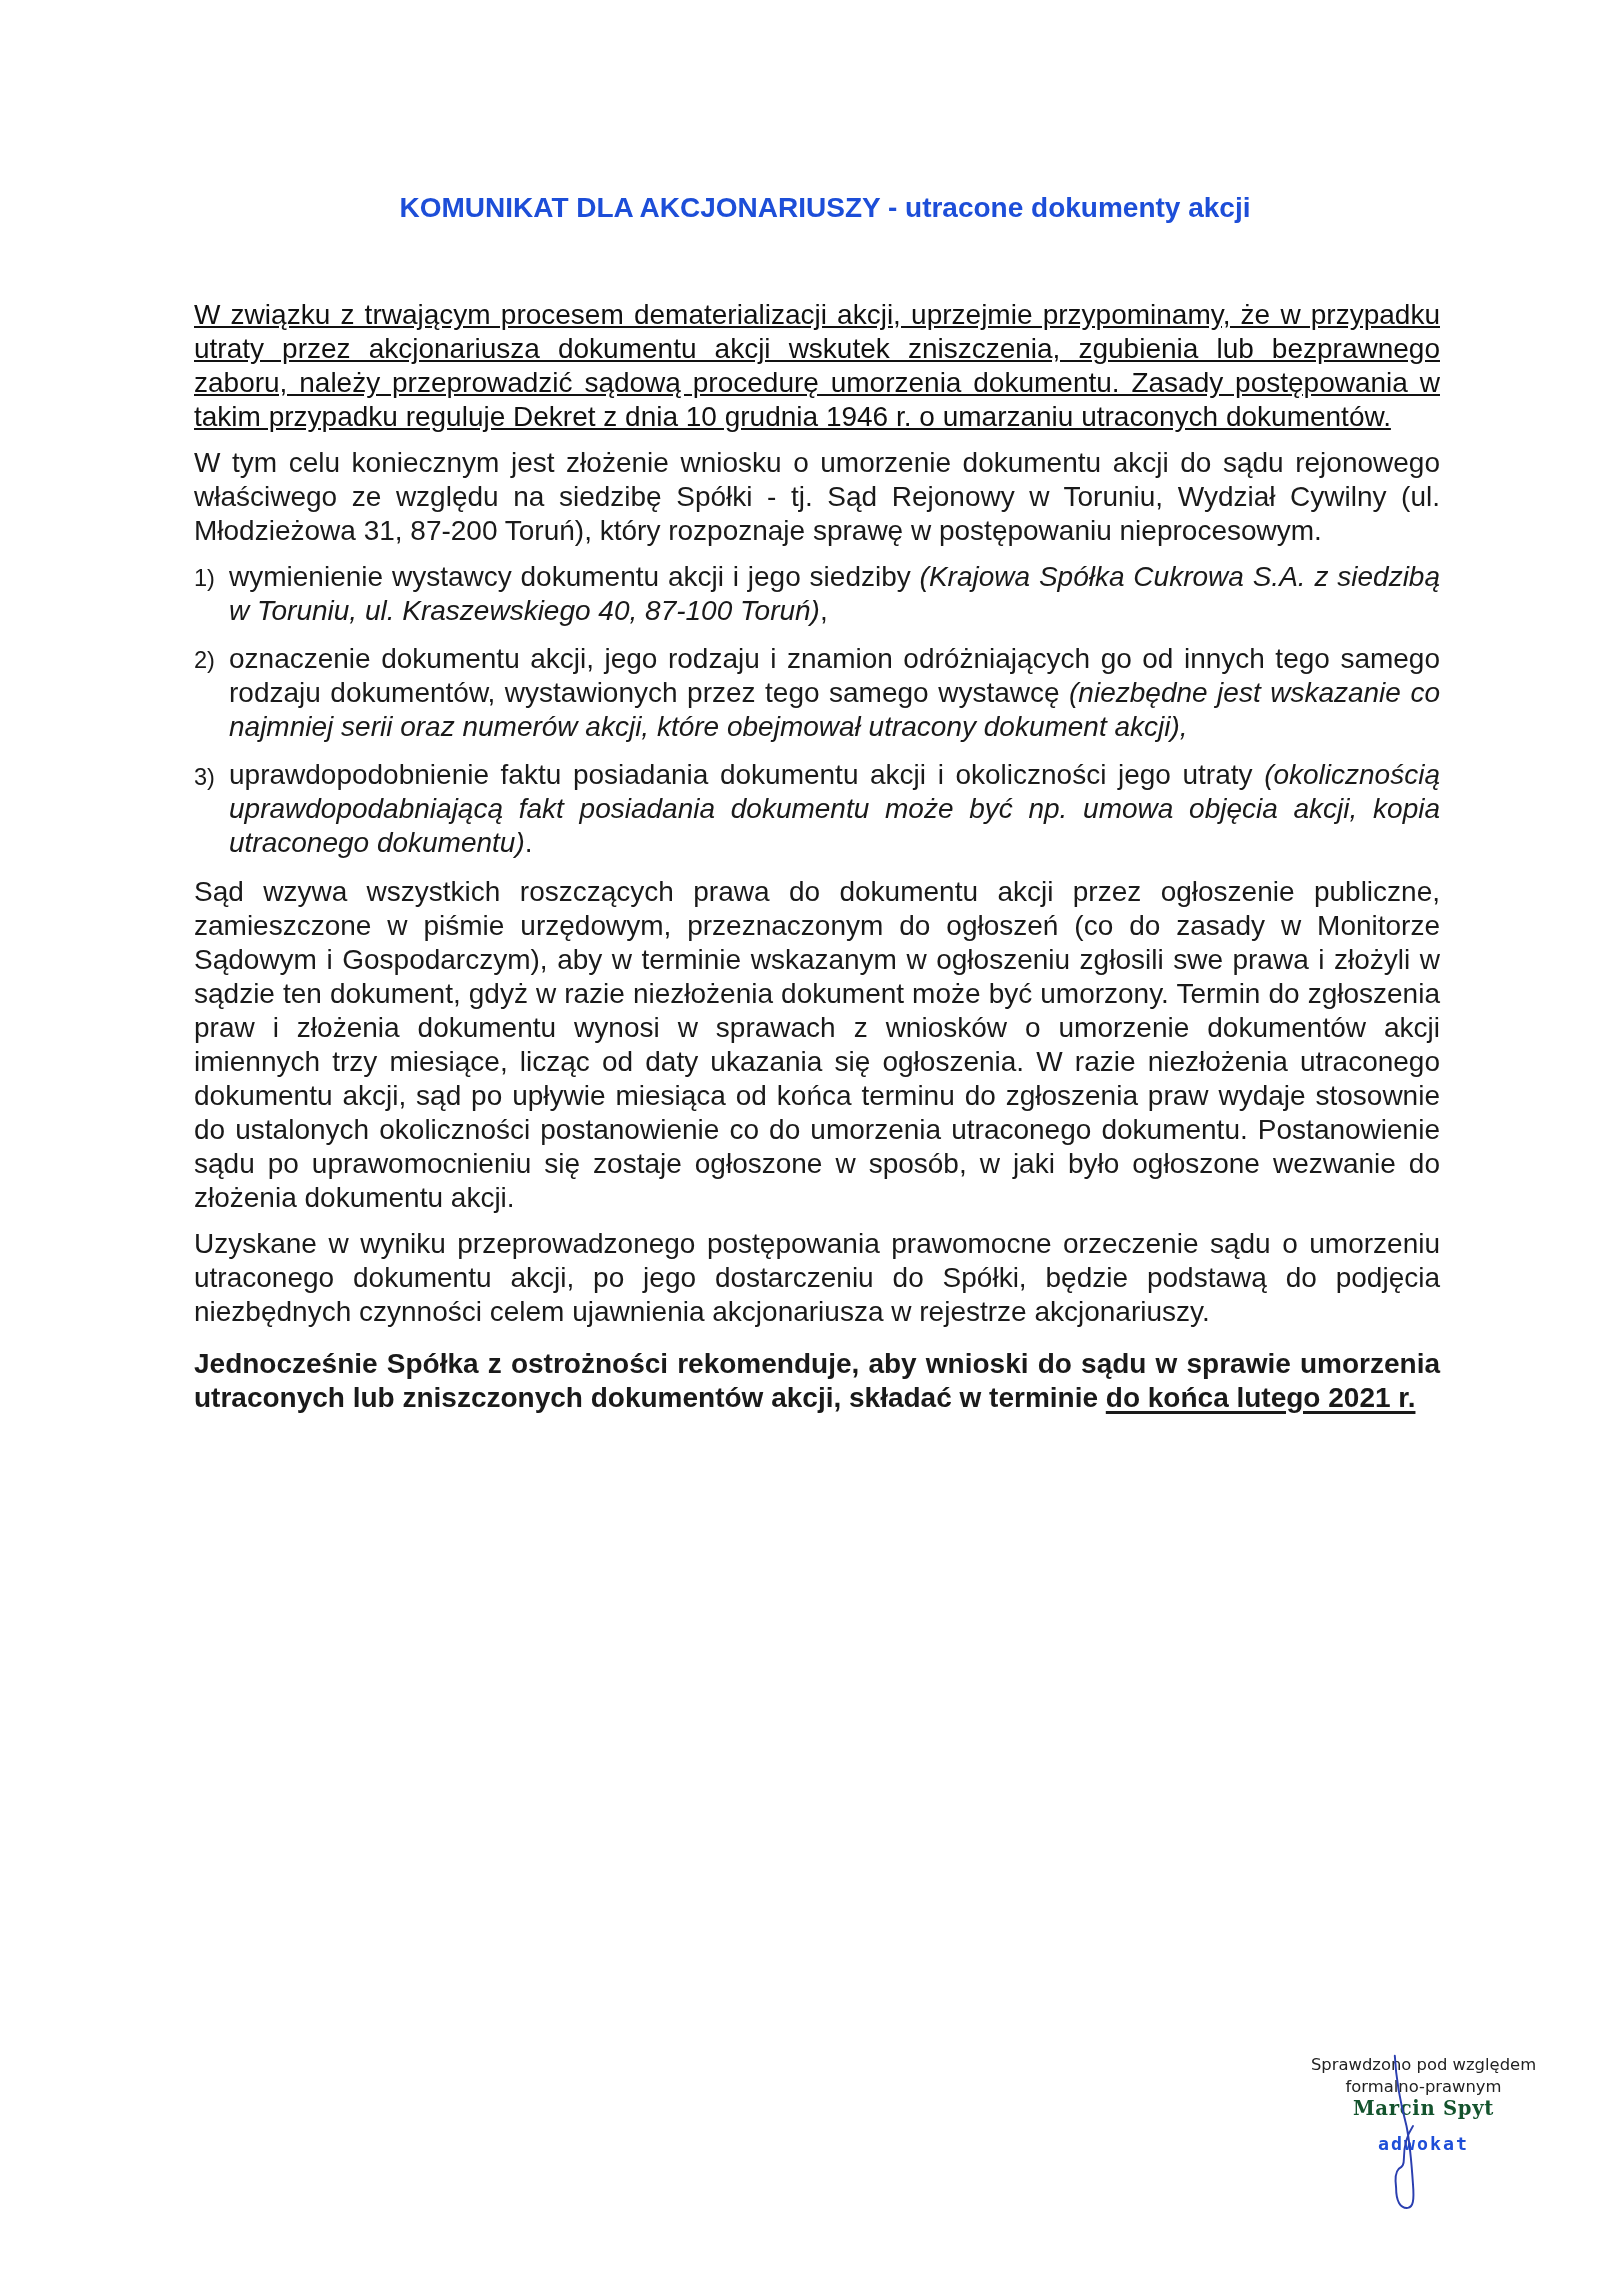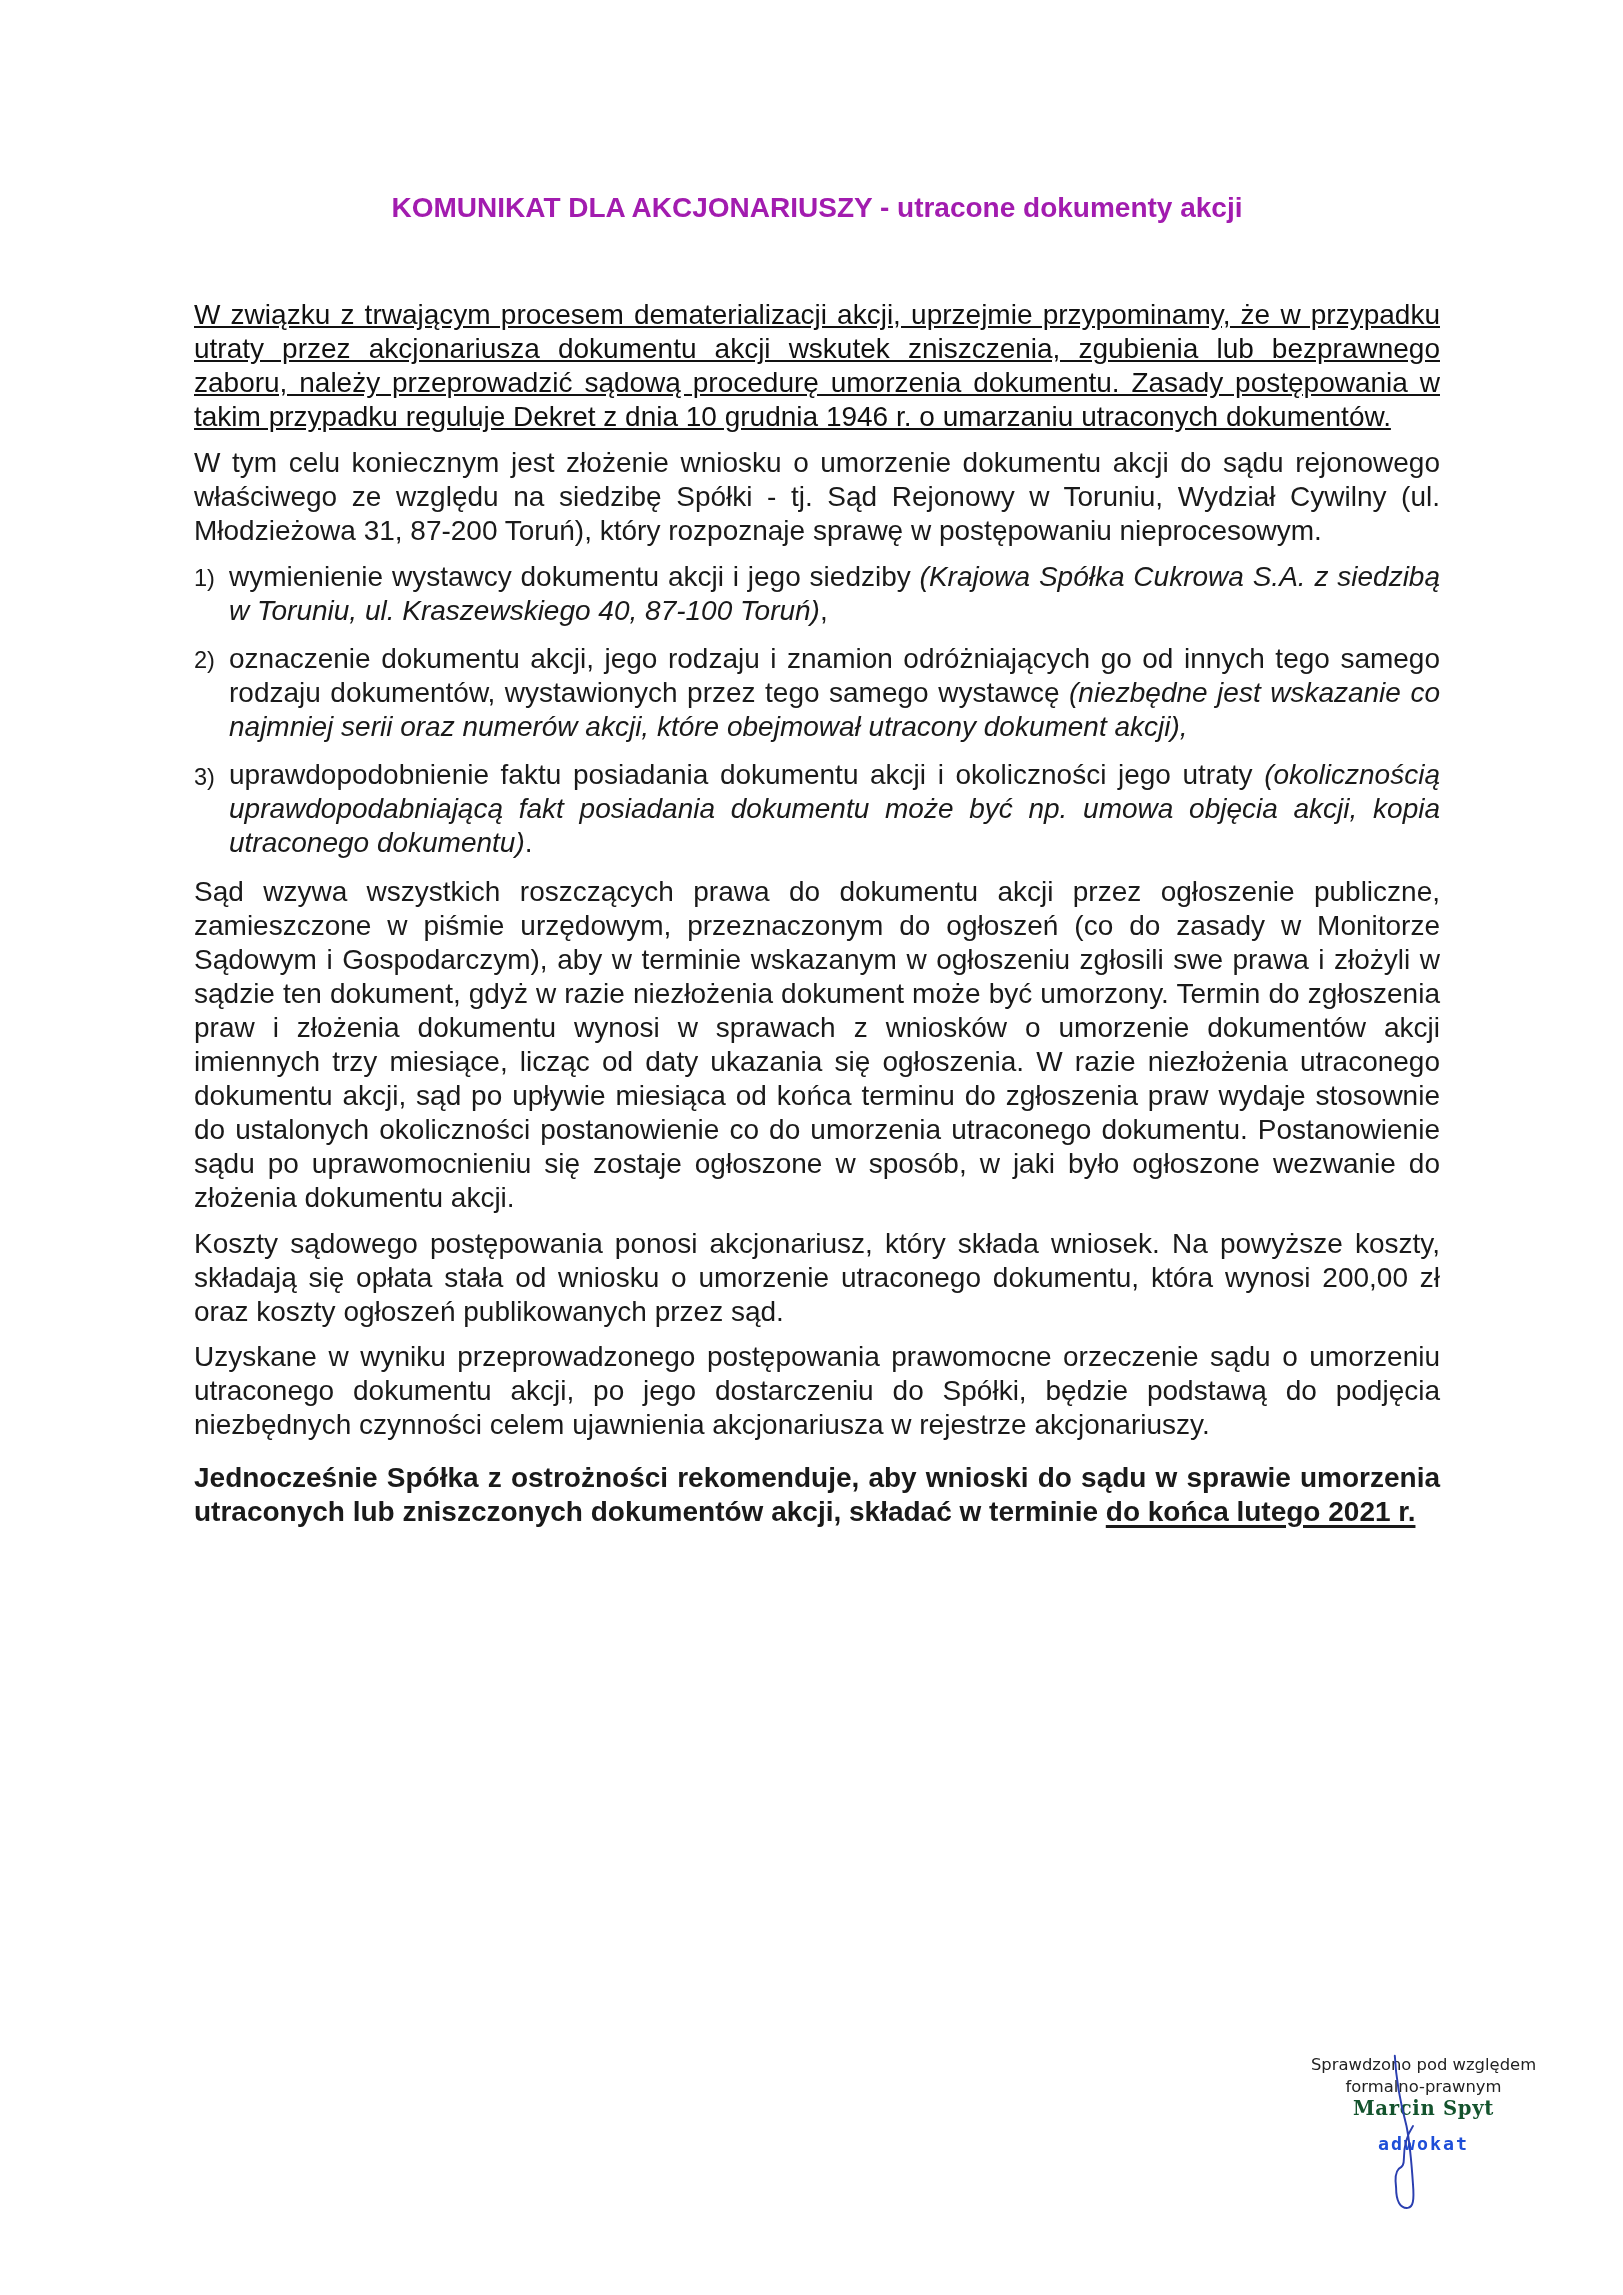--- a/index.html
+++ b/index.html
@@ -17,26 +17,26 @@
     }
     .page {
       position: absolute;
       left: 194px;
       top: 0;
       width: 1246px;
     }
     .title {
       position: absolute;
       top: 192px;
-      left: 0;
+      left: 8px;
       width: 1246px;
       text-align: center;
       font-weight: bold;
       font-size: 28px;
-      color: #a21caf;
+      color: #1d4ed8;
       margin: 0;
     }
     .body-text {
       position: absolute;
       top: 298px;
       left: 0;
       width: 1246px;
       font-size: 28px;
       line-height: 34px;
     }
@@ -130,21 +130,20 @@
         <span class="num">2)</span>
         <span>oznaczenie dokumentu akcji, jego rodzaju i znamion odróżniających go od innych tego samego rodzaju dokumentów, wystawionych przez tego samego wystawcę </span><span class="ital">(niezbędne jest wskazanie co najmniej serii oraz numerów akcji, które obejmował utracony dokument akcji),</span><span></span>
       </li>
       <li>
         <span class="num">3)</span>
         <span>uprawdopodobnienie faktu posiadania dokumentu akcji i okoliczności jego utraty </span><span class="ital">(okolicznością uprawdopodabniającą fakt posiadania dokumentu może być np. umowa objęcia akcji, kopia utraconego dokumentu)</span><span>.</span>
       </li>
     </ol>
 
     <p class="para">Sąd wzywa wszystkich roszczących prawa do dokumentu akcji przez ogłoszenie publiczne, zamieszczone w piśmie urzędowym, przeznaczonym do ogłoszeń (co do zasady w Monitorze Sądowym i Gospodarczym), aby w terminie wskazanym w ogłoszeniu zgłosili swe prawa i złożyli w sądzie ten dokument, gdyż w razie niezłożenia dokument może być umorzony. Termin do zgłoszenia praw i złożenia dokumentu wynosi w sprawach z wniosków o umorzenie dokumentów akcji imiennych trzy miesiące, licząc od daty ukazania się ogłoszenia. W razie niezłożenia utraconego dokumentu akcji, sąd po upływie miesiąca od końca terminu do zgłoszenia praw wydaje stosownie do ustalonych okoliczności postanowienie co do umorzenia utraconego dokumentu. Postanowienie sądu po uprawomocnieniu się zostaje ogłoszone w sposób, w jaki było ogłoszone wezwanie do złożenia dokumentu akcji.</p>
-    <p class="para">Koszty sądowego postępowania ponosi akcjonariusz, który składa wniosek. Na powyższe koszty, składają się opłata stała od wniosku o umorzenie utraconego dokumentu, która wynosi 200,00 zł oraz koszty ogłoszeń publikowanych przez sąd.</p>
     <p class="para">Uzyskane w wyniku przeprowadzonego postępowania prawomocne orzeczenie sądu o umorzeniu utraconego dokumentu akcji, po jego dostarczeniu do Spółki, będzie podstawą do podjęcia niezbędnych czynności celem ujawnienia akcjonariusza w rejestrze akcjonariuszy.</p>
 
     <div class="bold-block">
       <p><span>Jednocześnie Spółka z ostrożności rekomenduje, aby wnioski do sądu w sprawie umorzenia utraconych lub zniszczonych dokumentów akcji, składać w terminie </span><span class="underline">do końca lutego 2021 r.</span></p>
     </div>
   </div>
 </div>
 
 <div class="stamp">
   <span class="line1">Sprawdzono pod względem</span>

